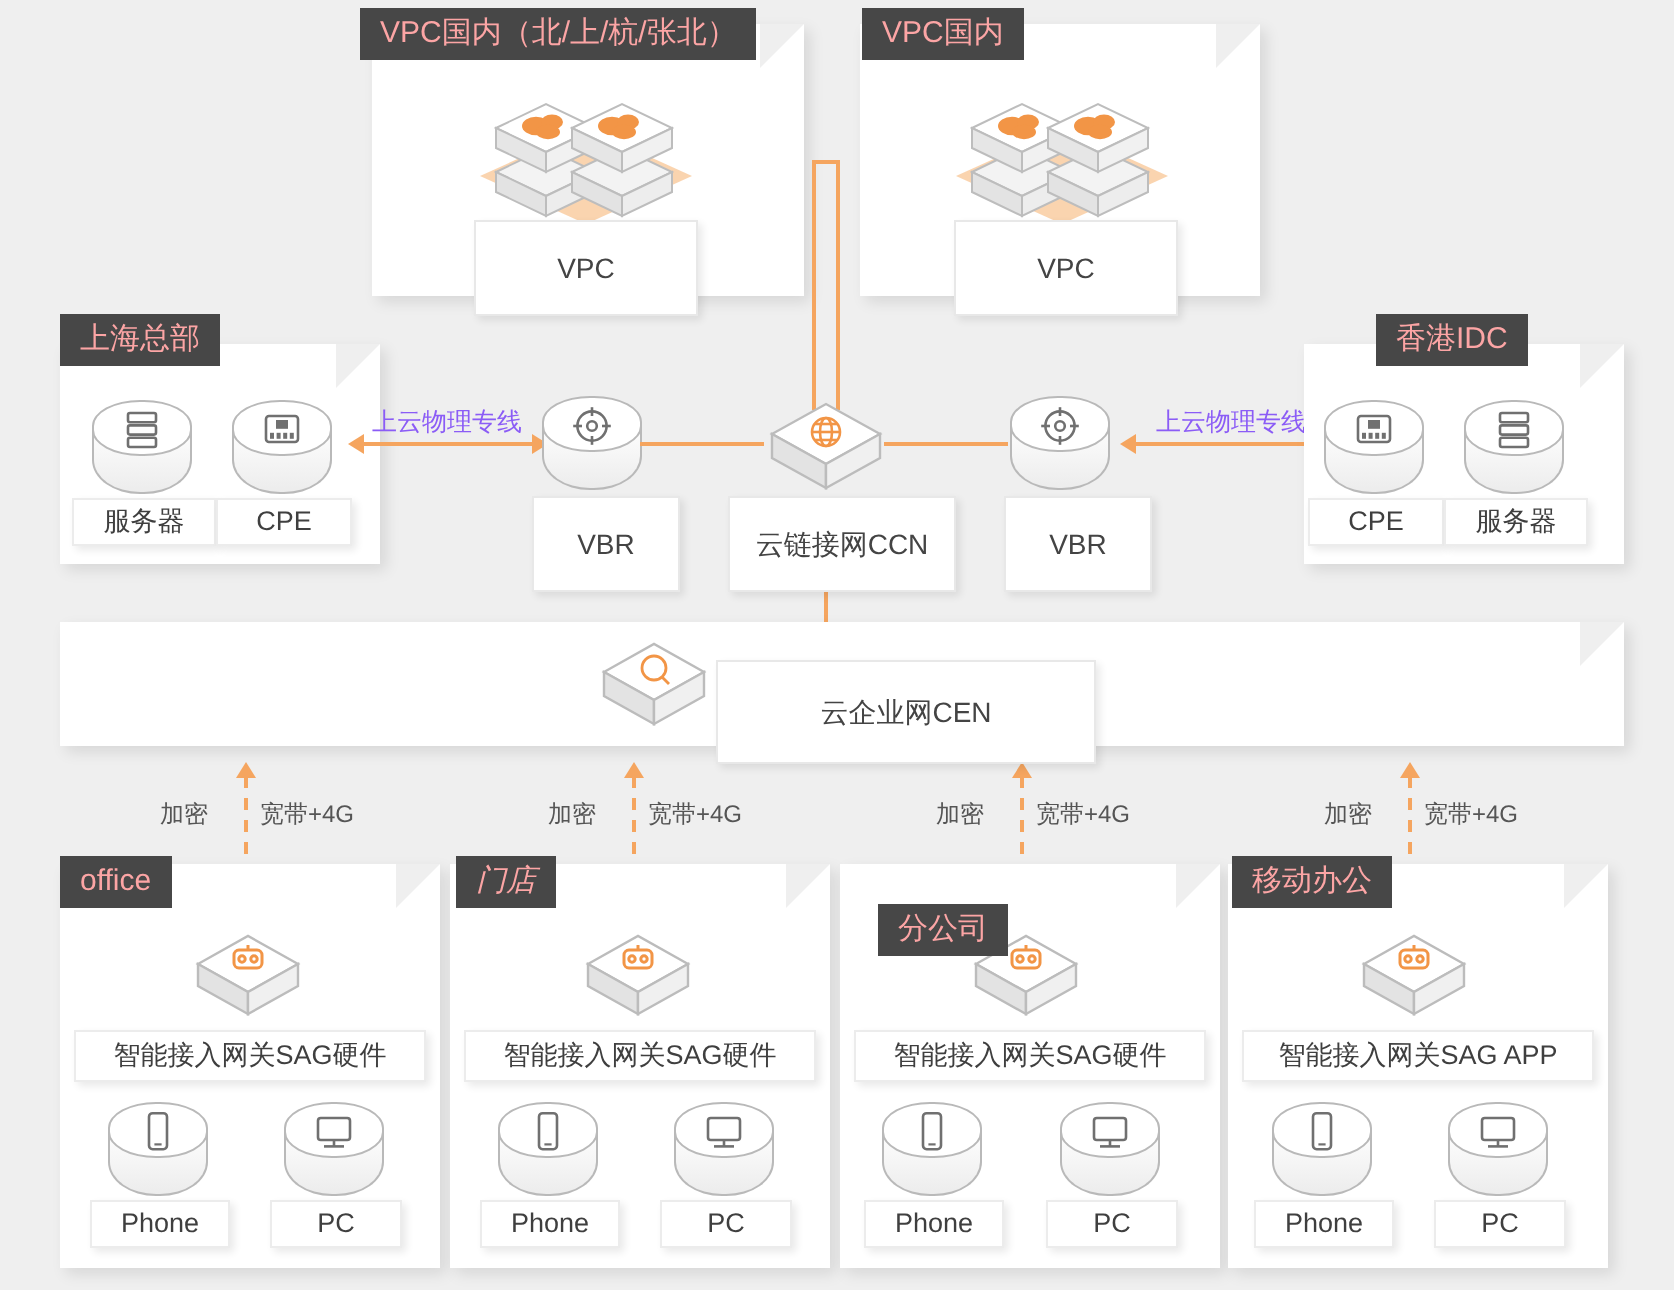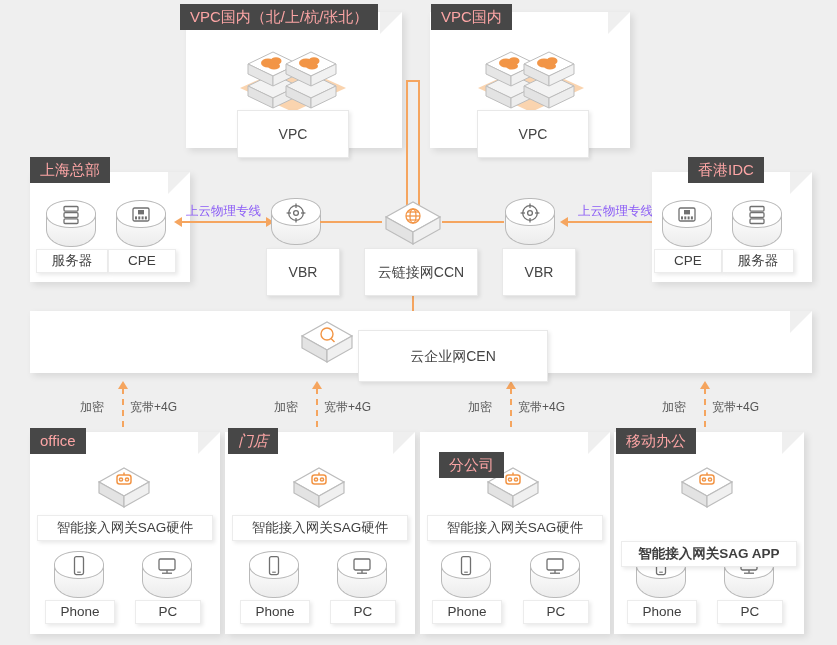--- a/index.html
+++ b/index.html
@@ -529,21 +529,21 @@
         <polygon points="31,34 31,45 56,31 56,20" fill="#f0f0f0"></polygon>
       </g>
       <g fill="none" stroke="#f29546" stroke-width="1.5">
         <rect x="24" y="13" width="14" height="9" rx="2.5"></rect>
         <circle cx="28" cy="17.5" r="1.6"></circle>
           <circle cx="34" cy="17.5" r="1.6"></circle>
         <line x1="31" y1="13" x2="31" y2="10.5"></line>
       </g>
     </svg>
   </div>
-  <div class="branch-caption" style="left:621px;top:541px;width:174px;font-weight:bold;">智能接入网关SAG APP</div>
+  <div class="branch-caption" style="left:621px;top:515px;width:174px;">智能接入网关SAG APP</div>
   <div class="cyl" style="left:636px;top:551px;">
     <div class="base"></div>
       <div class="top"></div>
     <div class="glyph">
       <svg width="14" height="22" viewBox="0 0 14 22">
         <rect x="2.5" y="1.6" width="9" height="18" rx="1.8" fill="none" stroke="#707070" stroke-width="1.3"></rect>
         <line x1="5.2" y1="17.2" x2="8.8" y2="17.2" stroke="#707070" stroke-width="1.1"></line>
       </svg>
     </div>
   </div>

